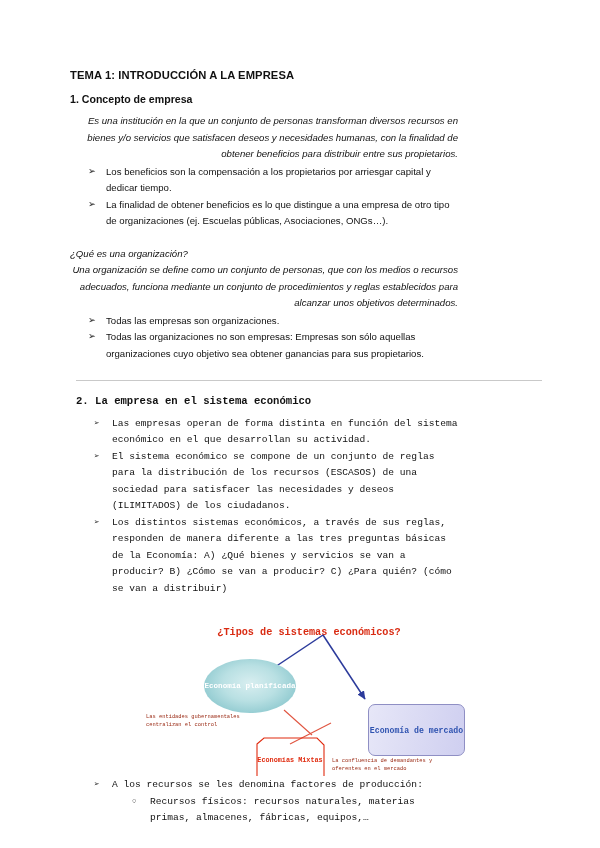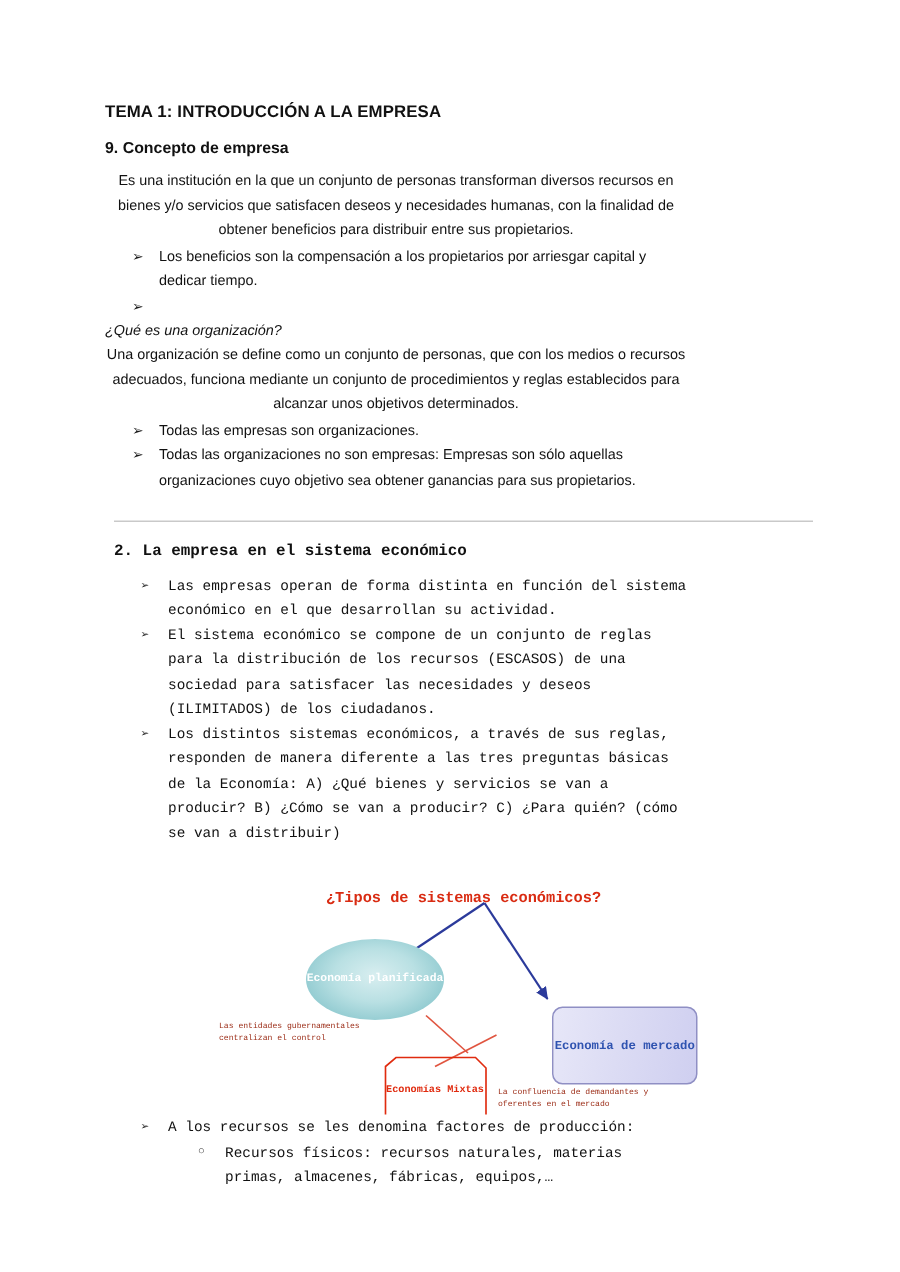--- a/index.html
+++ b/index.html
@@ -37,21 +37,22 @@
   .q {
     font-size: 9.6px;
     font-style: italic;
     margin: 0 0 1px 0;
     line-height: 1.5;
   }
   .para {
     font-size: 9.6px;
     line-height: 1.72;
     margin: 0;
-    text-align: center;
+    text-align: right;
+    font-style: italic;
   }
   ul.bul {
     list-style: none;
     margin: 1px 0 0 0;
     padding: 0;
   }
   ul.bul > li {
     position: relative;
     font-size: 9.6px;
     line-height: 1.72;
@@ -183,31 +184,32 @@
   .cap-left { left: 70px; top: 103px; width: 118px; }
   .cap-right { left: 256px; top: 147px; width: 120px; }
 </style>
 </head>
 <body>
 
 <div class="page">
 
   <h1 class="h1">TEMA 1: INTRODUCCIÓN A LA EMPRESA</h1>
 
-  <h2 class="h2">9. Concepto de empresa</h2>
+  <h2 class="h2">1. Concepto de empresa</h2>
 
   <p class="para">Es una institución en la que un conjunto de personas transforman diversos recursos en bienes y/o servicios que satisfacen deseos y necesidades humanas, con la finalidad de obtener beneficios para distribuir entre sus propietarios.</p>
 
   <ul class="bul">
     <li>
       <span class="mk">➢</span>
       <span>Los beneficios son la compensación a los propietarios por arriesgar capital y dedicar tiempo.</span>
     </li>
     <li>
       <span class="mk">➢</span>
+      <span>La finalidad de obtener beneficios es lo que distingue a una empresa de otro tipo de organizaciones (ej. Escuelas públicas, Asociaciones, ONGs…).</span>
     </li>
   </ul>
 
   <div class="spacer-md"></div>
 
   <p class="q">¿Qué es una organización?</p>
   <p class="para">Una organización se define como un conjunto de personas, que con los medios o recursos adecuados, funciona mediante un conjunto de procedimientos y reglas establecidos para alcanzar unos objetivos determinados.</p>
 
   <ul class="bul">
     <li>

